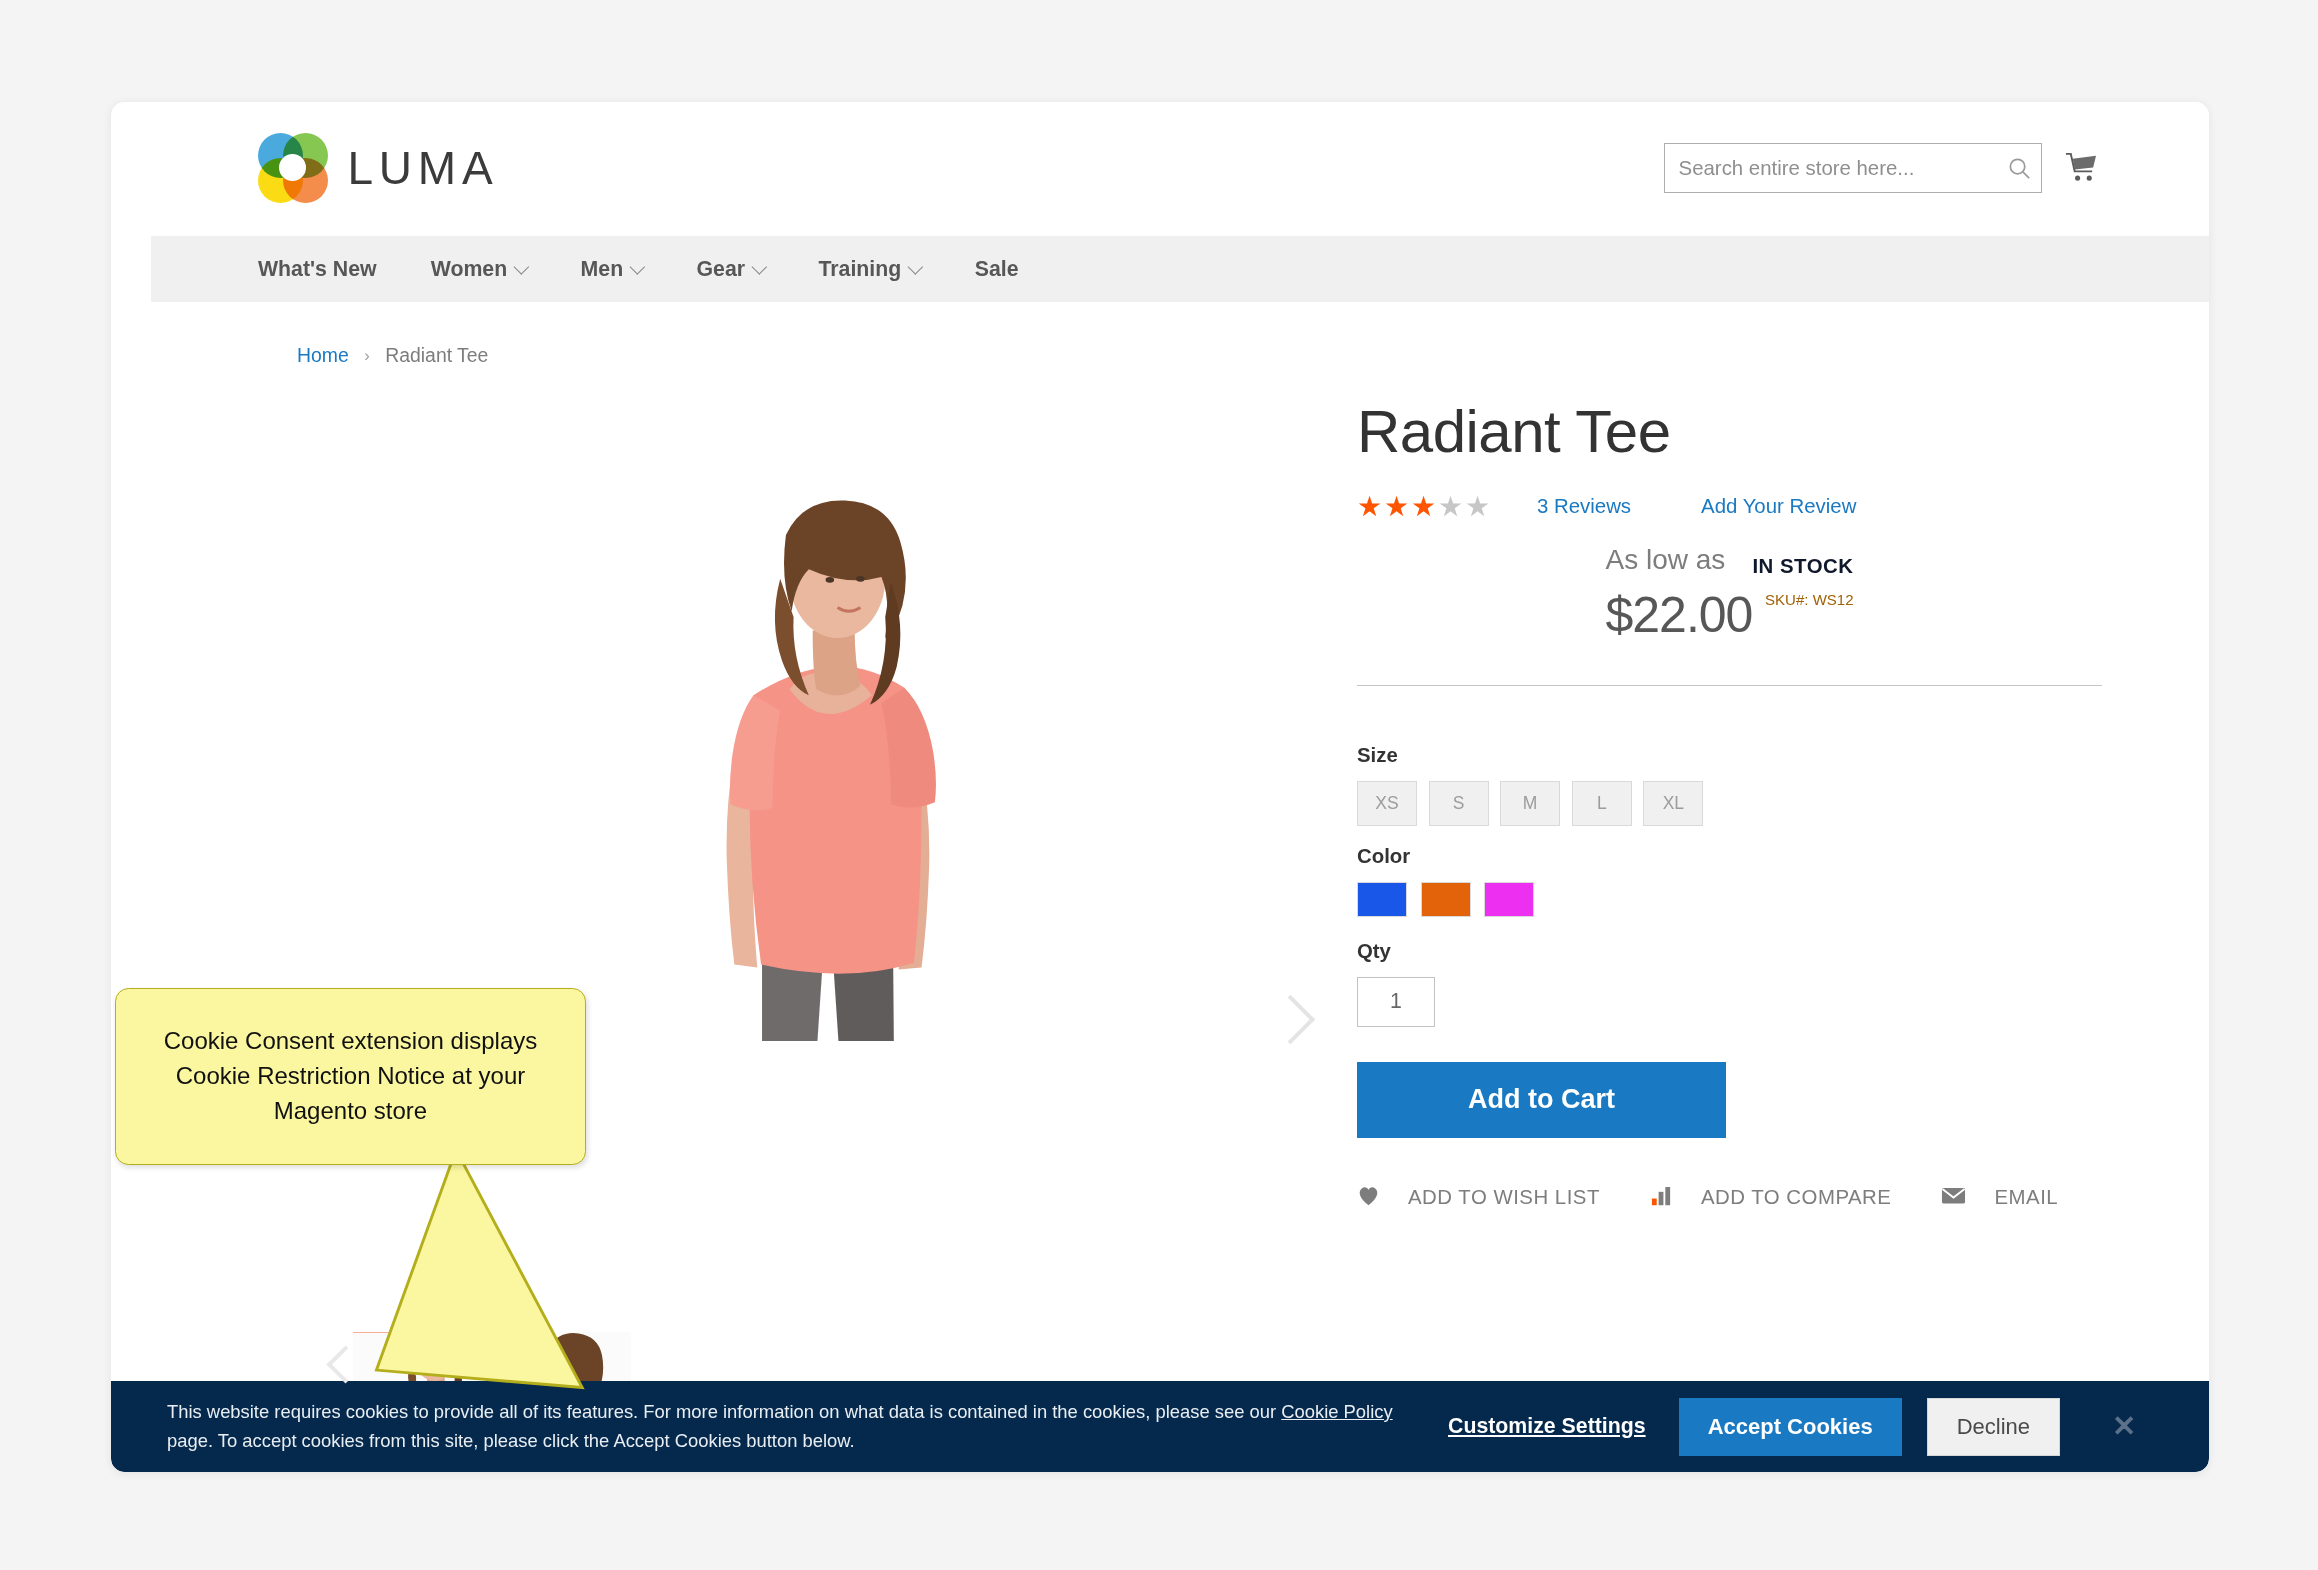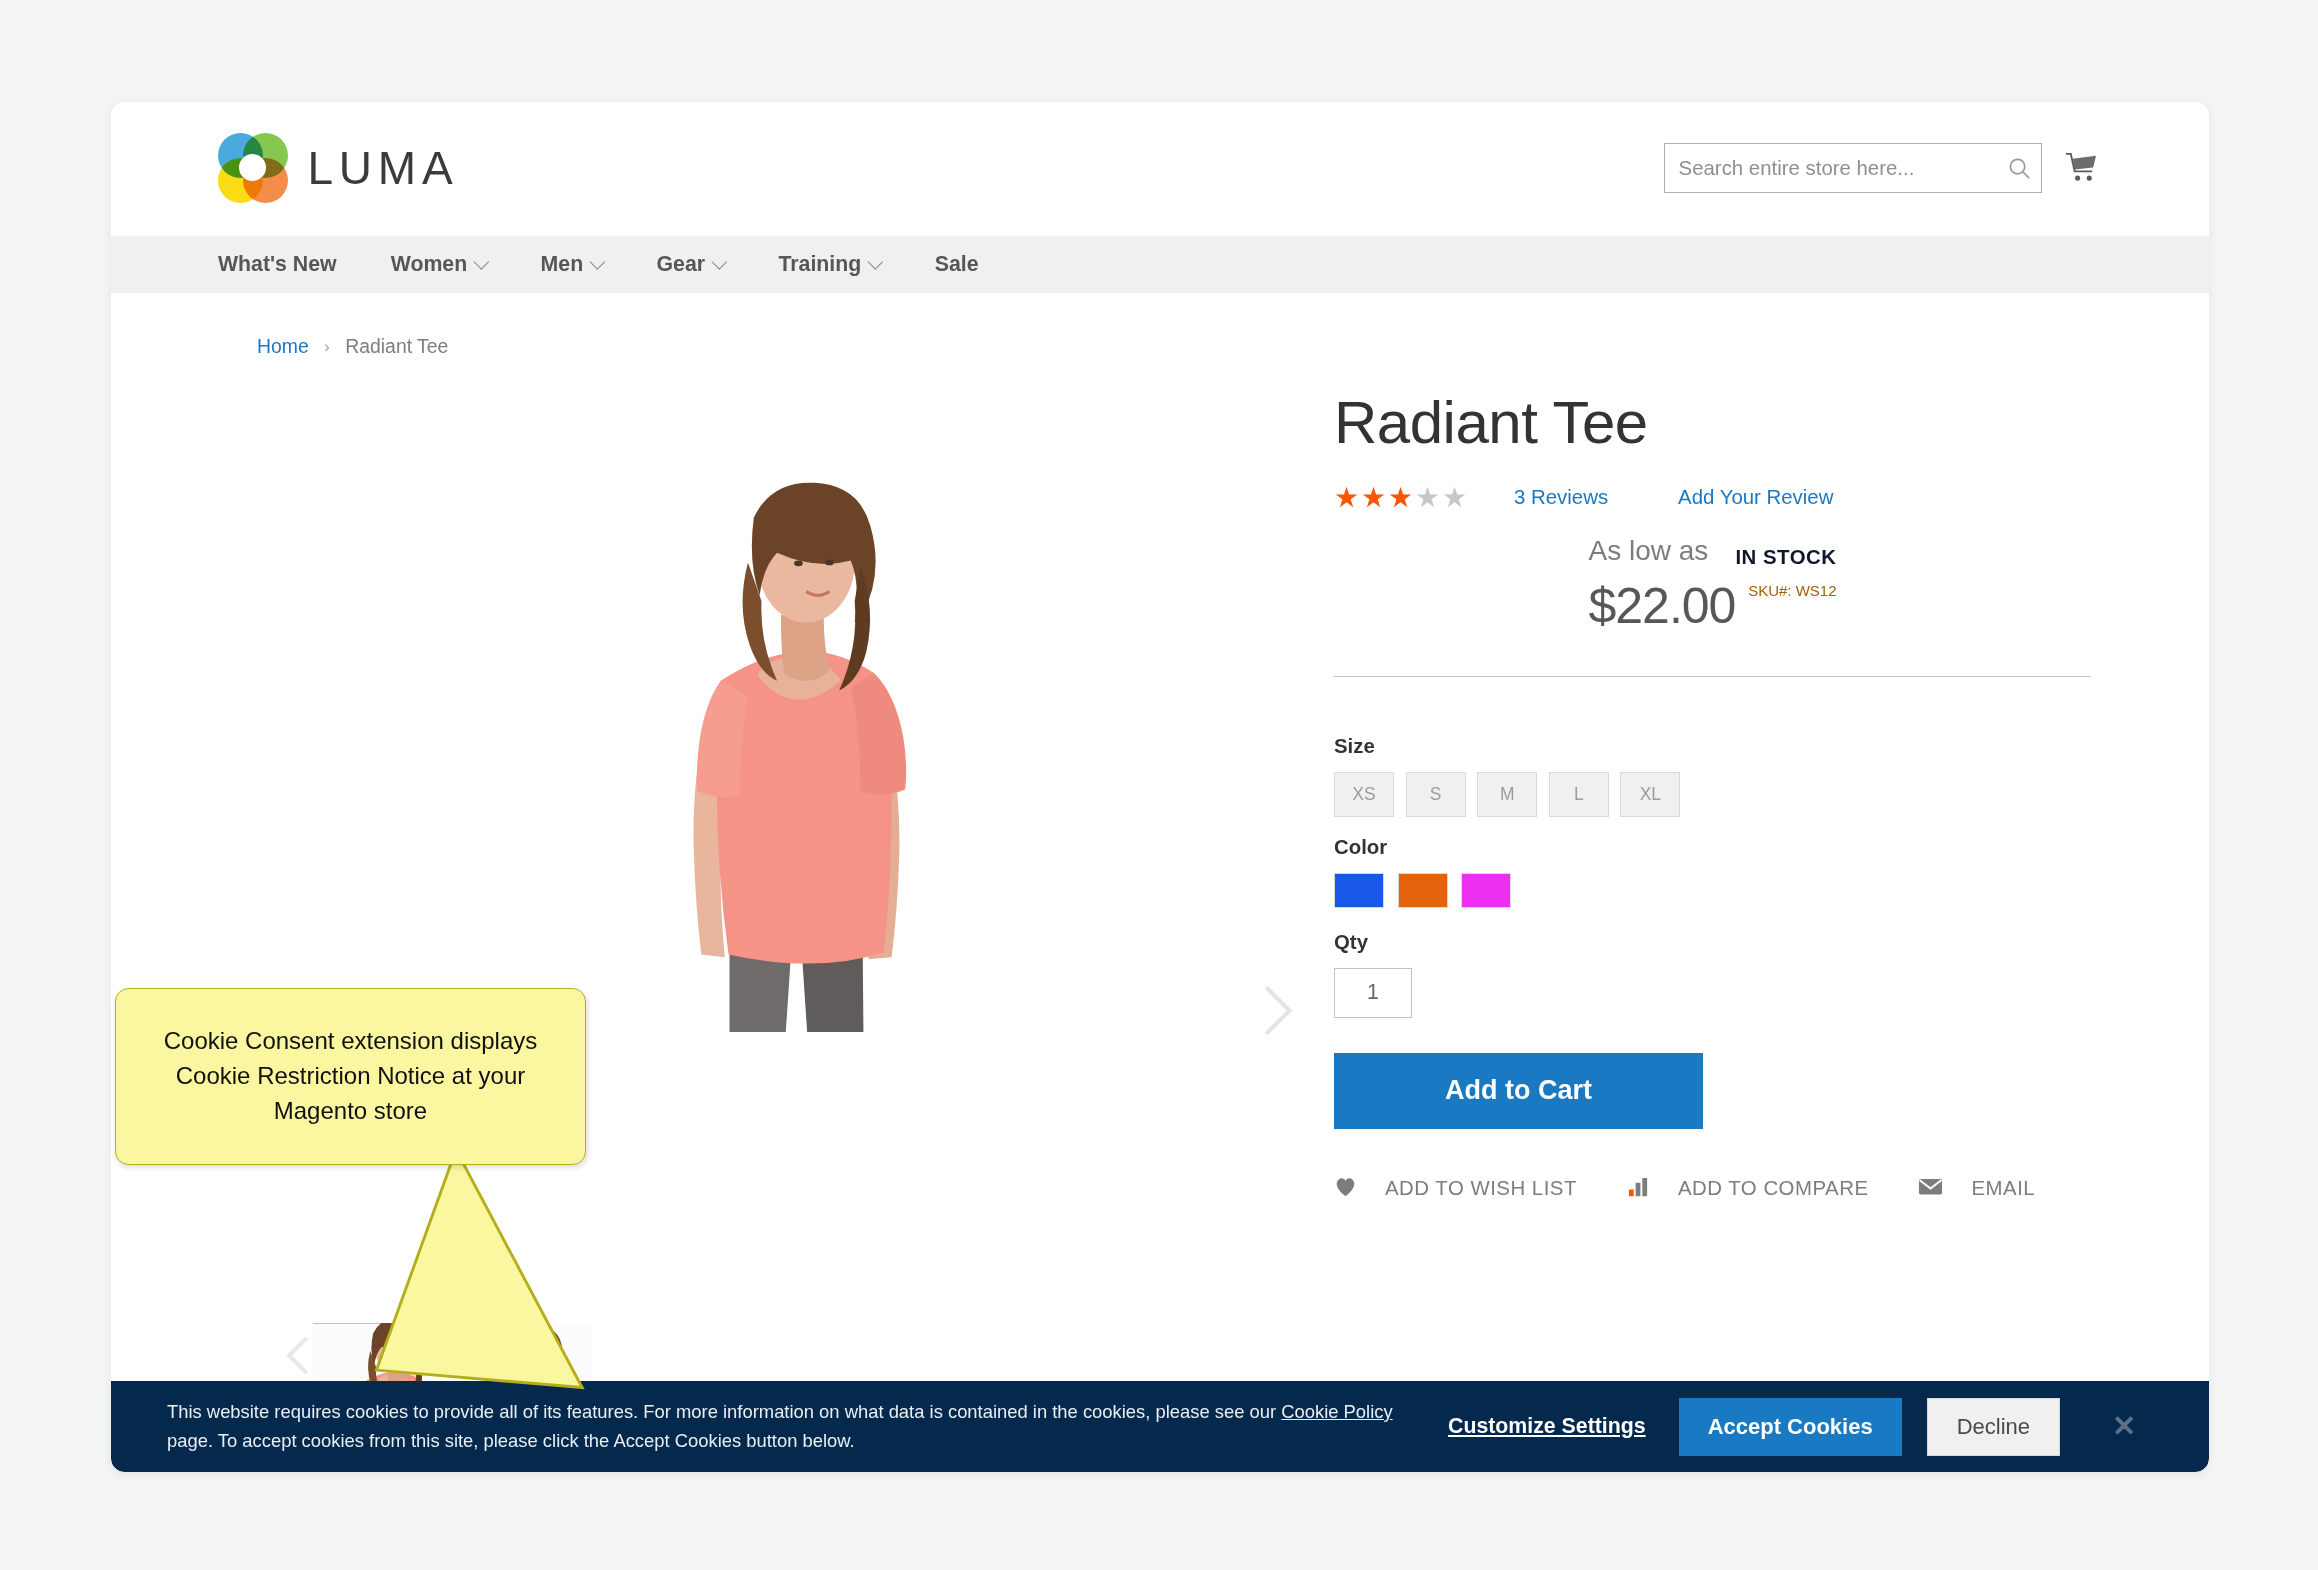--- a/index.html
+++ b/index.html
@@ -12,20 +12,21 @@
 
   
   .page-card {
     position: absolute;
     left: 111px; top: 102px;
     width: 2098px; height: 1370px;
     background: #ffffff;
     border-radius: 13.6px;
     box-shadow: 0 1.9px 9.7px rgba(0,0,0,.07);
     overflow: hidden;
+    padding-left: 40px;
   }
 
   
   .header {
     position: relative;
     height: 134px;
     background: #fff;
   }
   .logo-wrap {
     position: absolute; left: 107px; top: 31px;
@@ -65,21 +66,21 @@
   .search-icon { width: 43px; display: flex; align-items: center; justify-content: center; }
 
   .cart-icon {
     position: absolute; right: 107px; top: 43px;
     width: 43px; height: 43px;
     display: flex; align-items: center; justify-content: center;
   }
 
   
   .navbar {
-    height: 57px; background: #f0f0f0;
+    height: 66px; background: #f0f0f0;
     display: flex; align-items: center;
     padding-left: 107px; gap: 0;
   }
   .nav-item {
     display: flex; align-items: center; gap: 8.7px;
     font-size: 21.3px; font-weight: bold; color: #575757;
     padding: 0 27px; cursor: pointer; white-space: nowrap;
   }
   .nav-item:first-child { padding-left: 0; }
   .chev-down {

